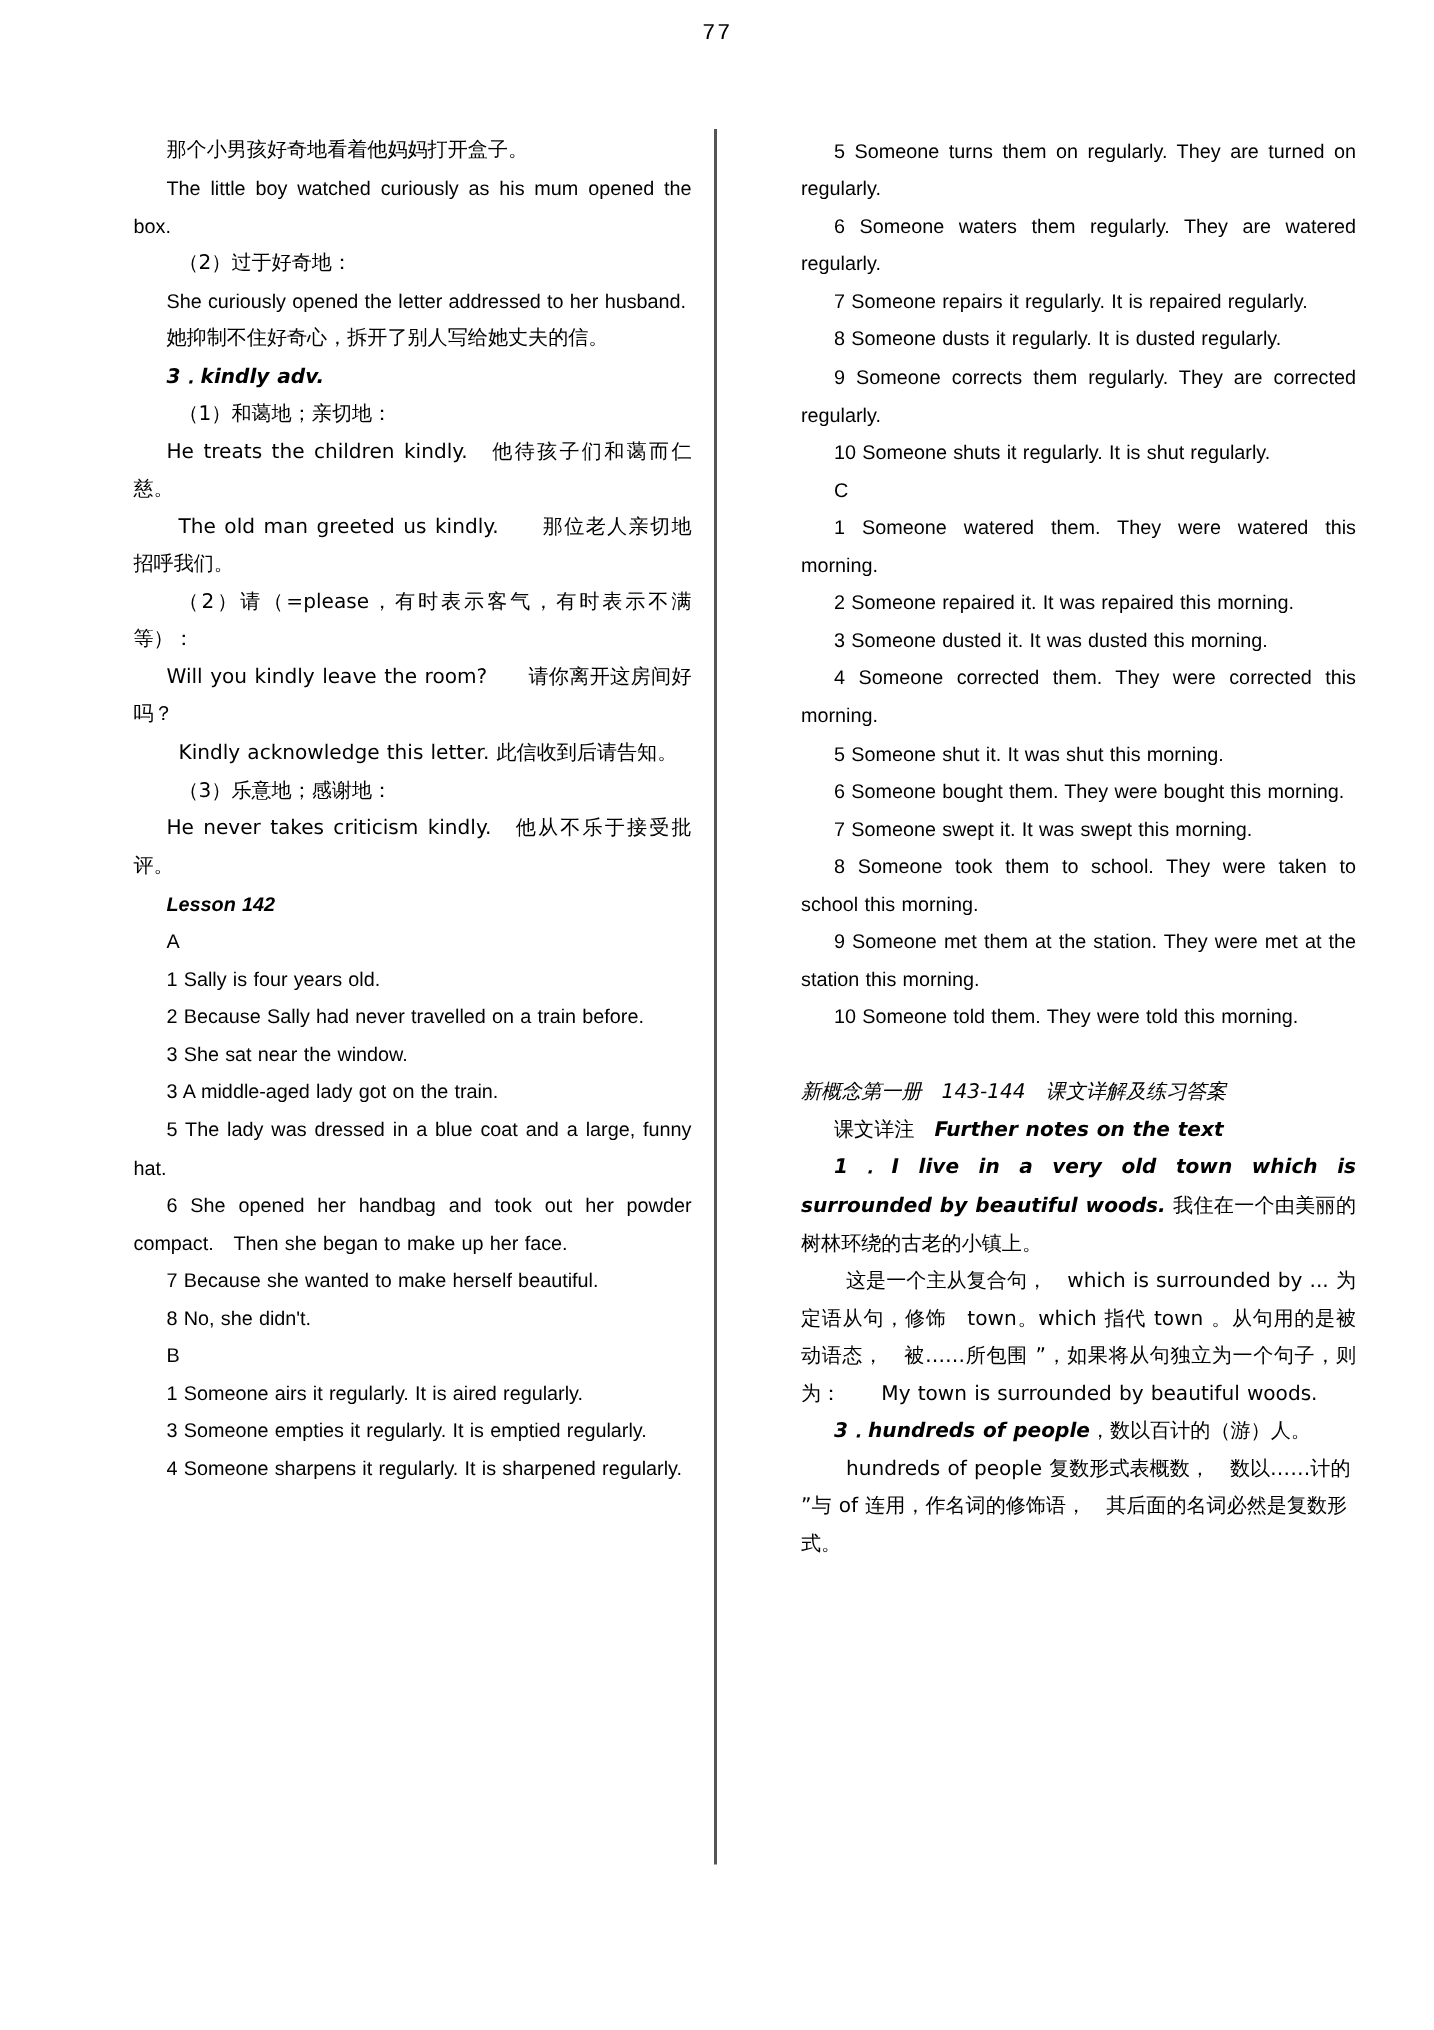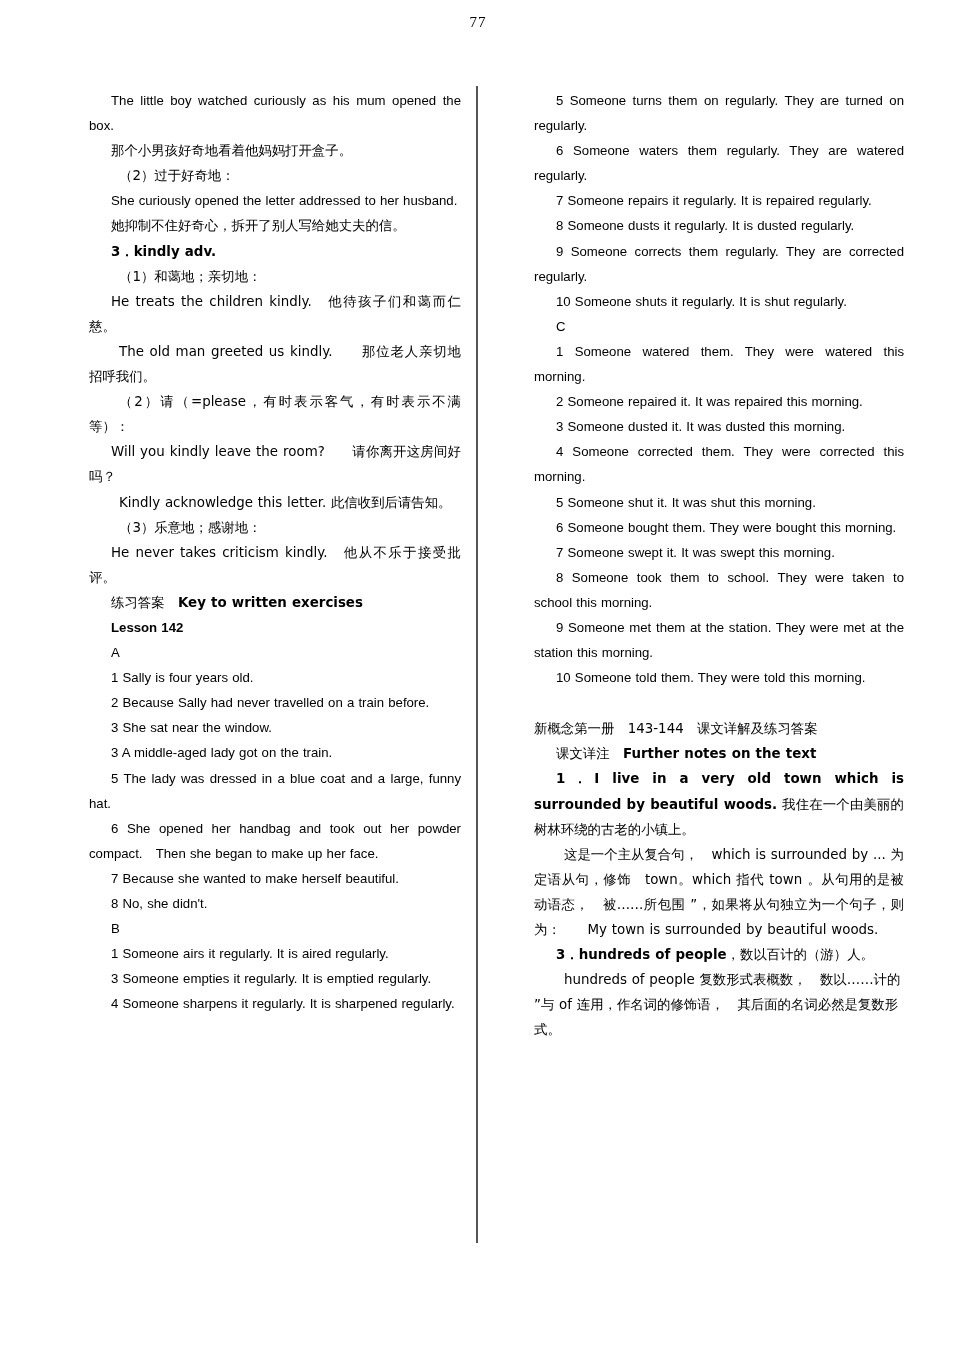--- a/index.html
+++ b/index.html
@@ -17,21 +17,21 @@
   }
 
   #page-number {
     position: absolute;
     top: 14px;
     left: 0;
     width: 956px;
     text-align: center;
     font-size: 15px;
     letter-spacing: 1px;
-    font-family: Liberation Serif, serif;
+    font-family: Liberation Mono, monospace;
   }
 
   #divider {
     position: absolute;
     left: 476px;
     top: 86px;
     width: 2px;
     height: 1157px;
     background: #555555;
   }
@@ -48,56 +48,55 @@
   
   p {
     margin: 0;
     padding: 0;
     text-align: justify;
     text-justify: inter-word;
     word-spacing: 0.5px;
   }
   p.ind   { text-indent: 22px; }
   p.ind2  { text-indent: 30px; }
-  p.flat  { text-indent: 0; }
+  p.flat  { text-indent: 0; font-style: italic; }
   p.last  { text-align: left; }
 
   .cn {
     font-family: "DejaVu Sans", sans-serif;
     font-size: 13.4px;
   }
-  .bold { font-weight: bold; }
+  .bold { font-weight: bold; font-style: italic; }
   .gap-md { height: 26px; }
 
   
   span { white-space: normal; }
 </style>
 </head>
 <body>
 
 <div id="page-number">77</div>
 
 <div id="divider"></div>
 
 <div class="column" id="col-left">
+    <p class="ind cn">那个小男孩好奇地看着他妈妈打开盒子。</p>
     <p class="ind">The little boy watched curiously as his mum opened the box.</p>
-    <p class="ind cn">那个小男孩好奇地看着他妈妈打开盒子。</p>
     <p class="ind2 cn">（2）过于好奇地：</p>
     <p class="ind">She curiously opened the letter addressed to her husband.</p>
     <p class="ind cn">她抑制不住好奇心，拆开了别人写给她丈夫的信。</p>
     <p class="ind cn bold">3．kindly adv.</p>
     <p class="ind2 cn">（1）和蔼地；亲切地：</p>
     <p class="ind cn">He treats the children kindly.　他待孩子们和蔼而仁慈。</p>
     <p class="ind2 cn">The old man greeted us kindly.　　那位老人亲切地招呼我们。</p>
     <p class="ind2 cn">（2）请（=please，有时表示客气，有时表示不满等）：</p>
     <p class="ind cn">Will you kindly leave the room?　　请你离开这房间好吗？</p>
     <p class="ind2 cn">Kindly acknowledge this letter. 此信收到后请告知。</p>
     <p class="ind2 cn">（3）乐意地；感谢地：</p>
     <p class="ind cn">He never takes criticism kindly.　他从不乐于接受批评。</p>
-    <p class="ind cn"><span>练习答案　</span><span class="bold">Key to written exercises</span></p>
     <p class="ind bold">Lesson 142</p>
     <p class="ind">A</p>
     <p class="ind">1 Sally is four years old.</p>
     <p class="ind">2 Because Sally had never travelled on a train before.</p>
     <p class="ind">3 She sat near the window.</p>
     <p class="ind">3 A middle-aged lady got on the train.</p>
     <p class="ind">5 The lady was dressed in a blue coat and a large, funny hat.</p>
     <p class="ind">6 She opened her handbag and took out her powder compact.　Then she began to make up her face.</p>
     <p class="ind">7 Because she wanted to make herself beautiful.</p>
     <p class="ind">8 No, she didn't.</p>

